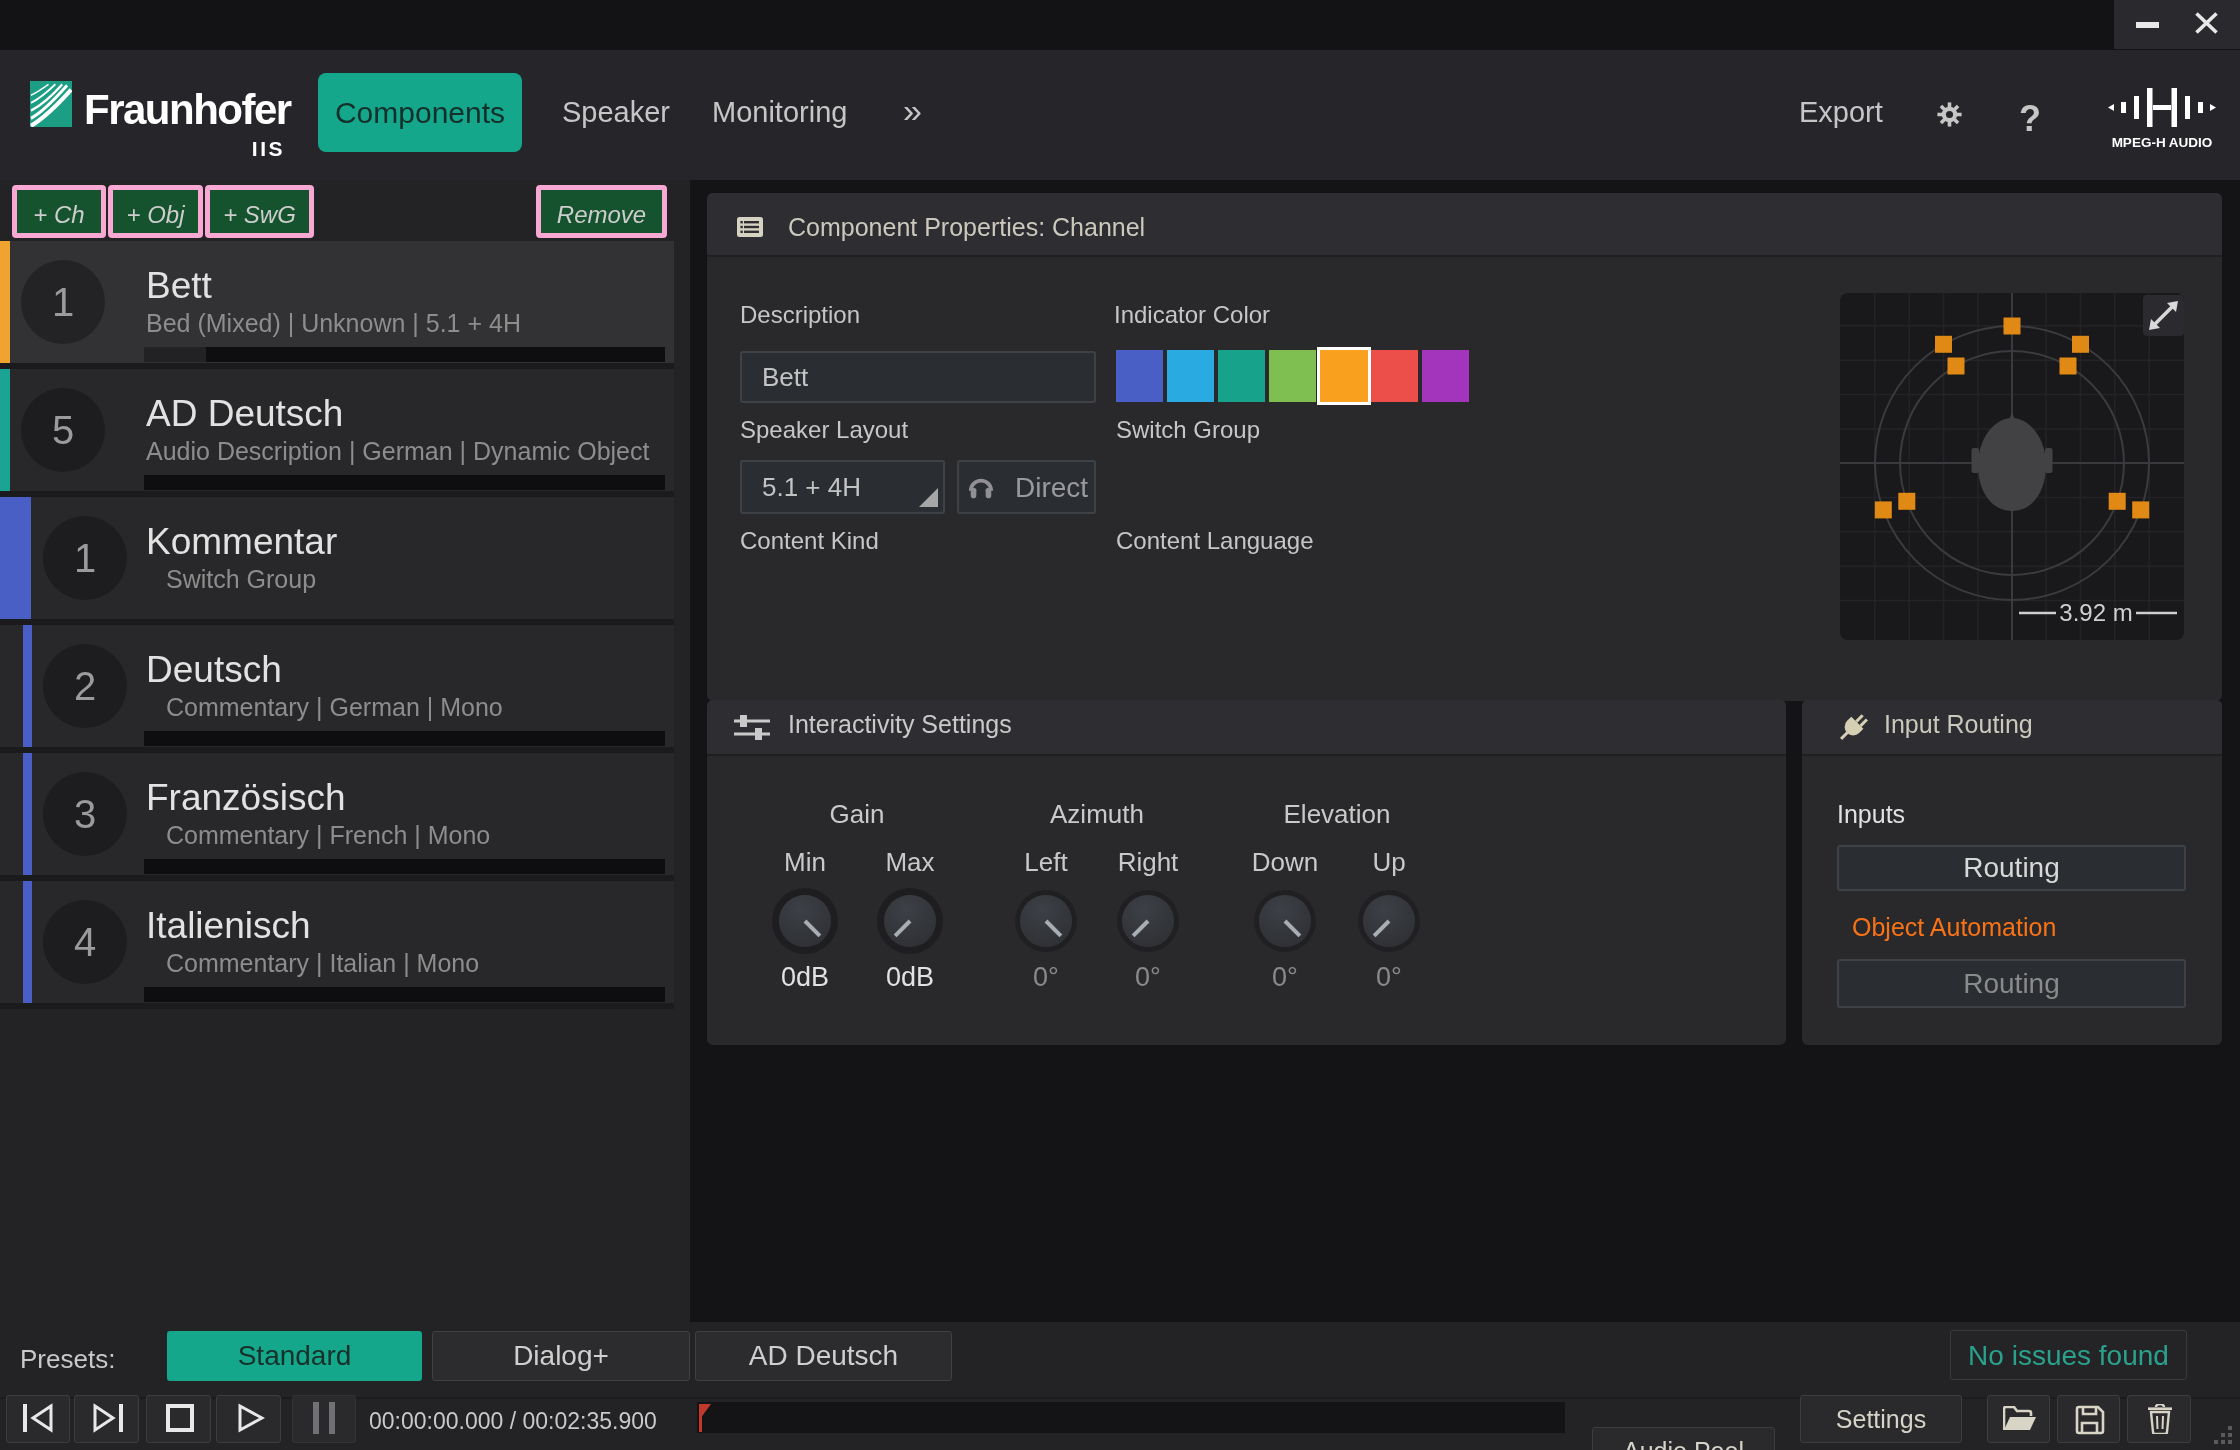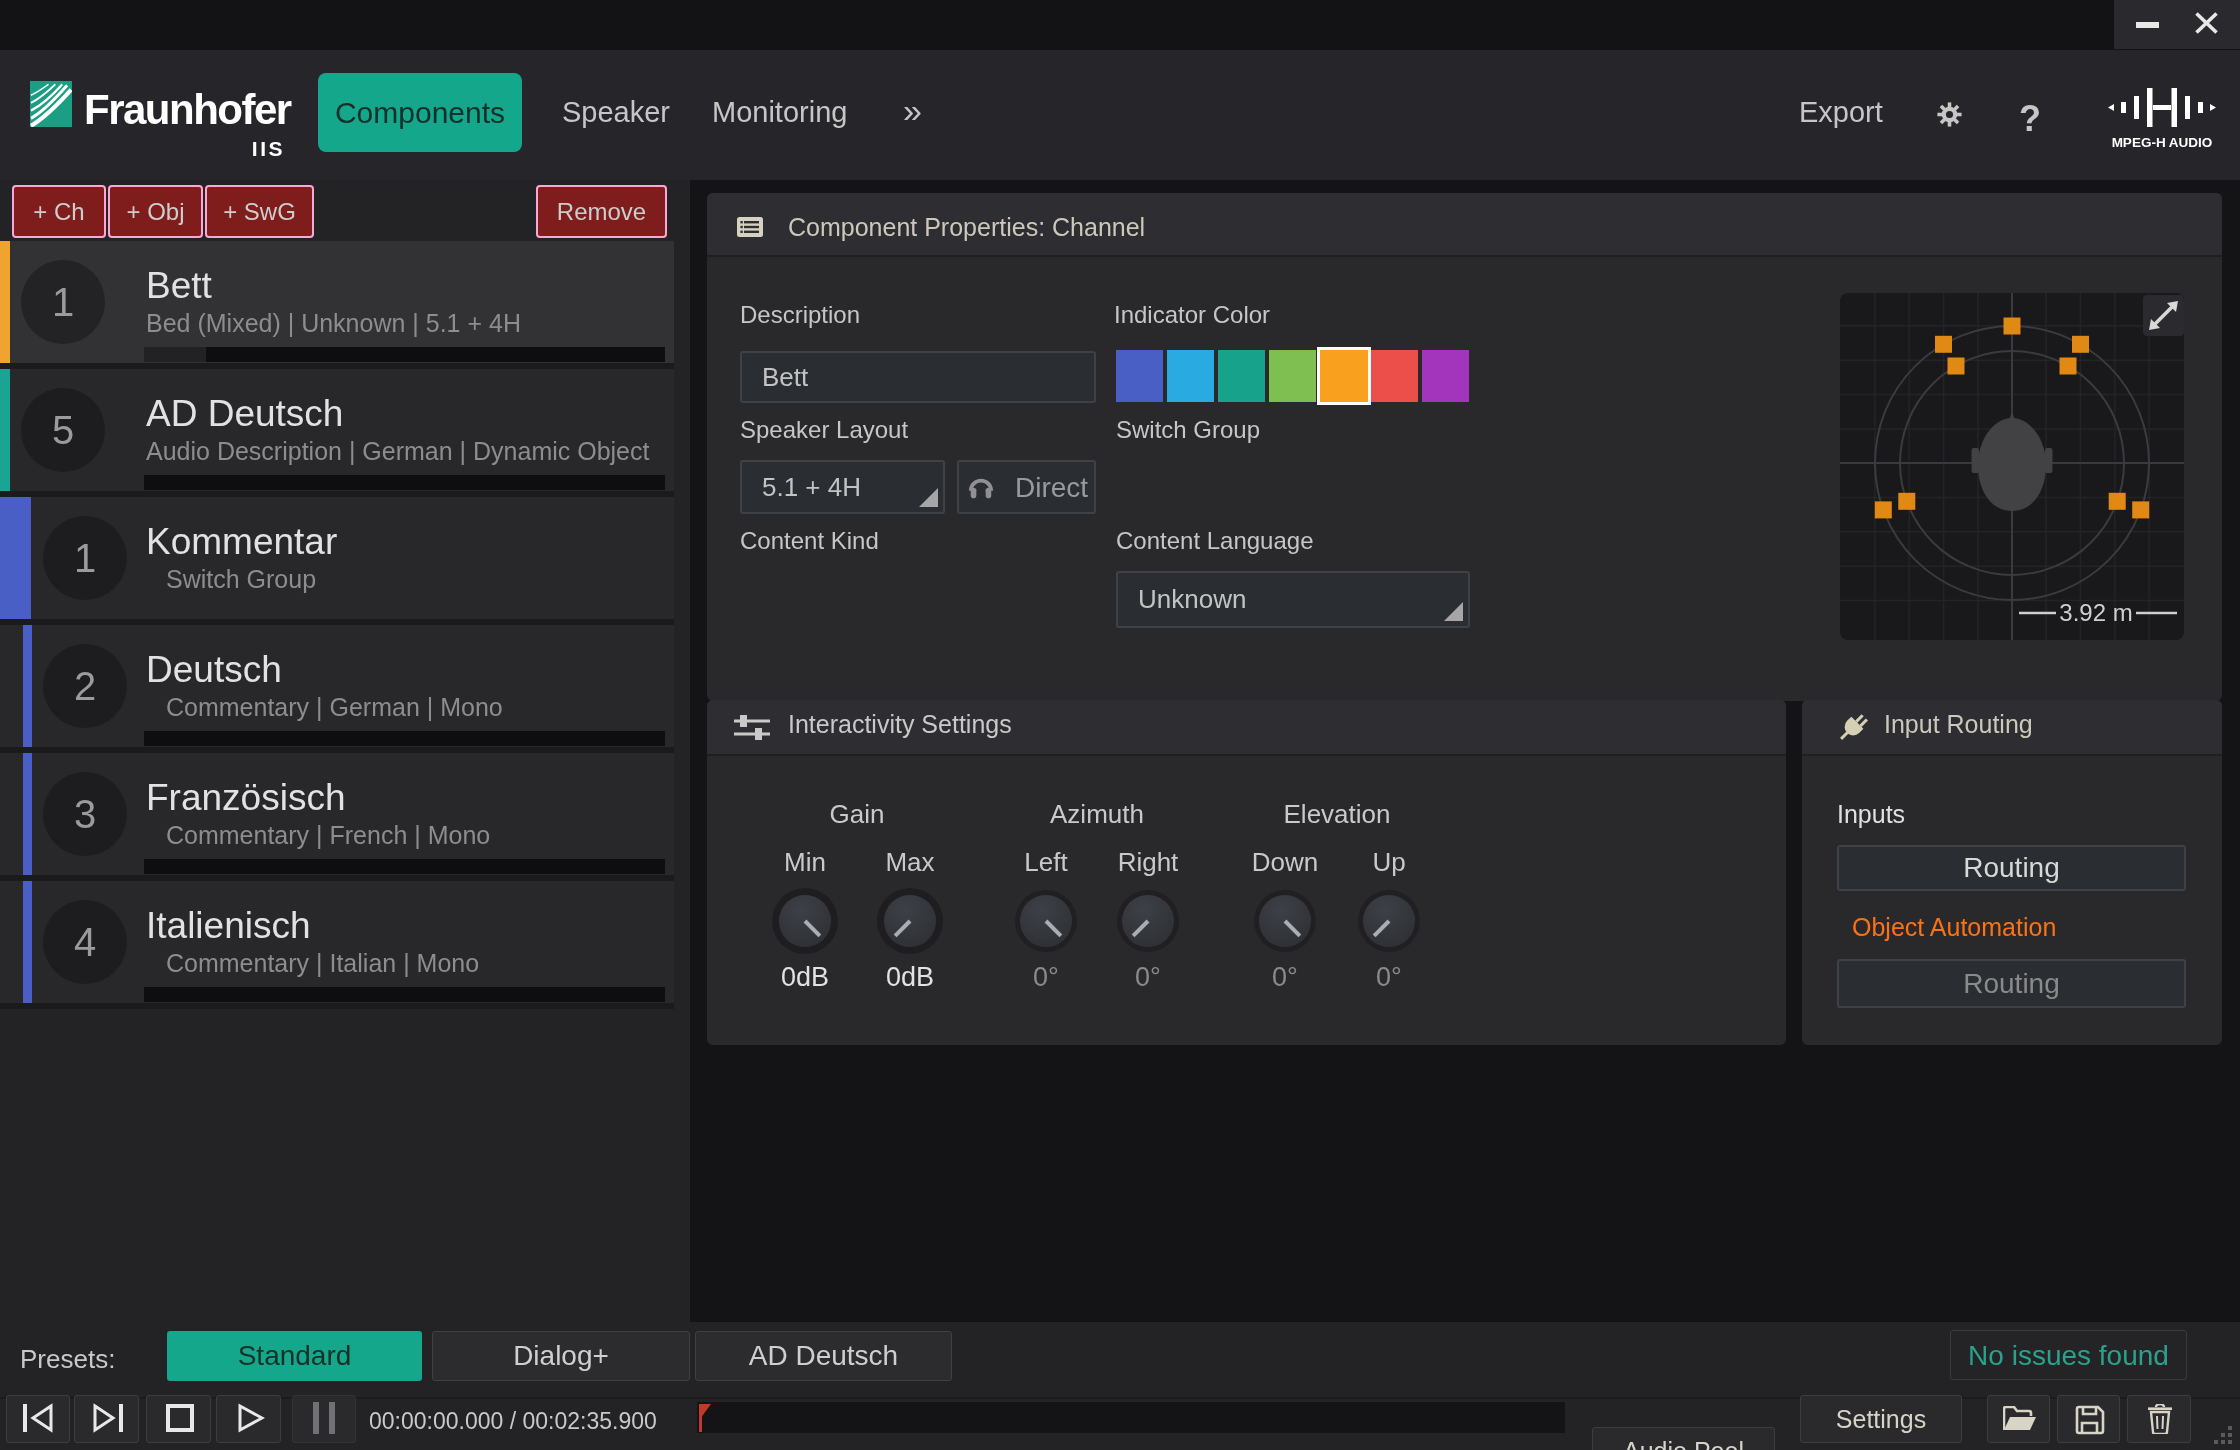--- a/index.html
+++ b/index.html
@@ -20,22 +20,22 @@
      text-align:center;line-height:79px;}
   .navlink{top:73px;height:79px;line-height:79px;color:#c6c6c6;font-size:29px;}
   #navpresets{left:562px;}
   #navmonitoring{left:712px;}
   #navmore{left:903px;top:73px;height:79px;line-height:75px;color:#c6c6c6;font-size:34px;}
   #navexport{left:1799px;top:73px;height:79px;line-height:79px;color:#c6c6c6;font-size:29px;}
   #gearicon{left:1936px;top:101px;width:27px;height:27px;}
   #helpq{left:2019px;top:79px;height:79px;line-height:79px;color:#c6c6c6;font-size:36px;font-weight:bold;}
   #mpeghlogo{left:2100px;top:80px;width:124px;height:72px;}
   
-  .toolbtn{top:185px;height:53px;background:#7f1d1d;border:2px solid #f9a8d4;border-radius:4px;
-    box-sizing:border-box;color:#cdcdcd;font-size:24px;text-align:center;line-height:50px;}
+  .toolbtn{top:185px;height:53px;background:#14532d;border:5px solid #f9a8d4;border-radius:4px;
+    box-sizing:border-box;color:#cdcdcd;font-size:24px;text-align:center;line-height:50px;font-style:italic;}
   .item{left:0;width:674px;height:128px;background:#28282a;border-bottom:6px solid #1b1b1d;box-sizing:border-box;}
   .item.sel{background:#323234;}
   .strip{position:absolute;top:0;height:122px;}
   .circ{position:absolute;width:84px;height:84px;border-radius:50%;background:#1d1d1f;top:19px;
     color:#9b9b9b;font-size:40px;text-align:center;line-height:84px;}
   .ititle{position:absolute;top:26px;font-size:37px;line-height:37px;color:#e2e2e2;white-space:nowrap;}
   .isub{position:absolute;top:70px;font-size:25px;line-height:25px;color:#8d8d8d;white-space:nowrap;}
   .ibar{position:absolute;left:144px;top:106px;width:521px;height:15px;background:#0e0e10;}
   
   .panel{background:#29292c;border-radius:6px;}
@@ -208,21 +208,20 @@
     <div class="btn" style="left:250px;top:267px;width:139px;height:54px;">
       <svg style="position:absolute;left:8px;top:13px;" width="28" height="28" viewBox="0 0 30 30">
         <path d="M4,17 a11 11 0 0 1 22 0" stroke="#909094" stroke-width="4" fill="none"></path>
         <path d="M4,16 v6 a3 3 0 0 0 6 0 v-4 a3 3 0 0 0 -6 -2 M26,16 v6 a3 3 0 0 1 -6 0 v-4 a3 3 0 0 1 6 -2" fill="#909094"></path>
       </svg>
       <span style="position:absolute;left:56px;top:10px;color:#9a9a9e;font-size:28px;">Direct</span>
     </div>
     <div class="label" style="left:409px;top:224px;">Switch Group</div>
     <div class="label" style="left:33px;top:335px;">Content Kind</div>
     <div class="label" style="left:409px;top:335px;">Content Language</div>
-    <div class="dd" style="left:409px;top:378px;width:354px;height:57px;line-height:53px;padding-left:20px;">Unknown</div>
     <svg class="abs" style="left:1133px;top:100px;" width="344" height="347" viewBox="0 0 344 347">
       <defs>
         <clipPath id="vizclip">
             <rect x="0" y="0" width="344" height="347" rx="8"></rect>
           </clipPath>
       </defs>
       <g clip-path="url(#vizclip)">
         <rect x="0" y="0" width="344" height="347" fill="#19191b"></rect>
         <g stroke="#242428" stroke-width="1.5">
           <line x1="34.8" y1="0" x2="34.8" y2="347"></line>

